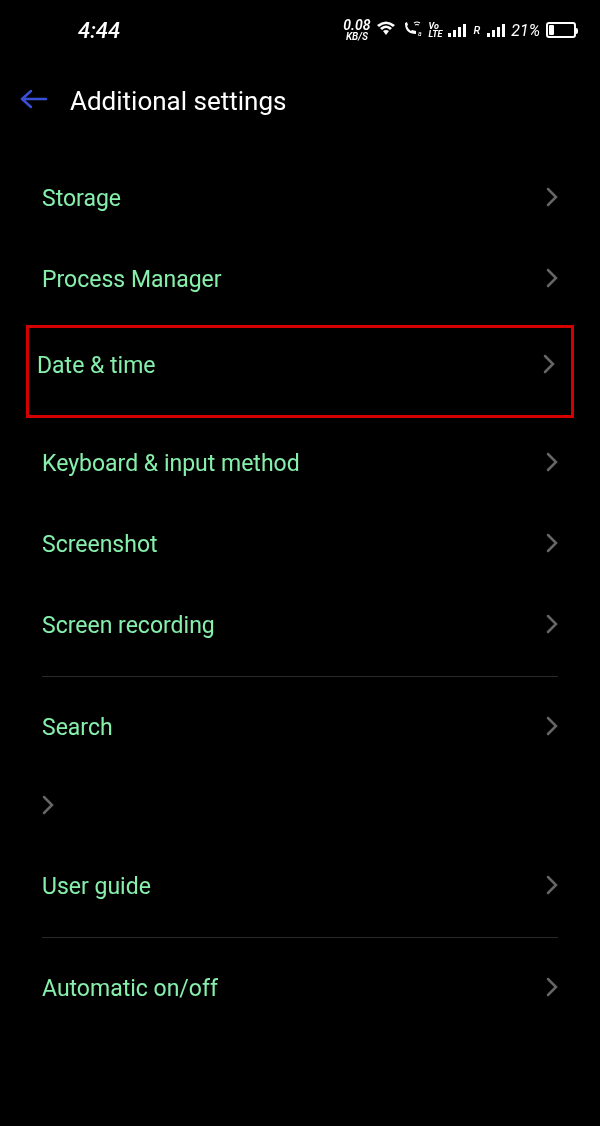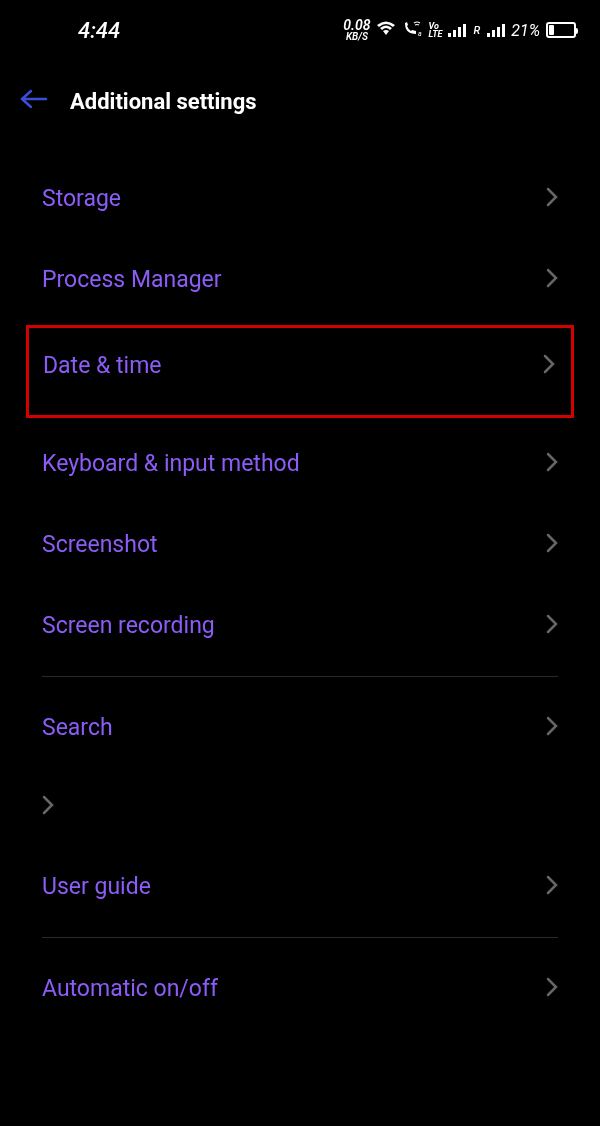--- a/index.html
+++ b/index.html
@@ -101,45 +101,45 @@
       display: flex;
       align-items: center;
       padding: 28px 20px 40px 20px;
       gap: 22px;
     }
     .back-arrow {
       color: #3b4fd6;
       padding: 4px 0;
     }
     .page-title {
-      font-size: 22px;
-      font-weight: 700;
+      font-size: 26px;
+      font-weight: 400;
     }
     .settings-list {
       padding: 0 0;
     }
     .setting-item {
       display: flex;
       justify-content: space-between;
       align-items: center;
       padding: 27px 42px 27px 42px;
       position: relative;
     }
     .setting-label {
       font-size: 23px;
       font-weight: 400;
-      color: #8b5cf6;
+      color: #86efac;
     }
     .chevron {
       color: #666;
     }
     .highlighted {
       border: 3px solid #d40000;
       margin: 5px 26px;
-      padding: 24px 16px 36px 14px;
+      padding: 24px 16px 36px 8px;
     }
     .divider {
       height: 1px;
       background: #2a2a2a;
       margin: 10px 42px;
     }
   </style>
 </head>
 <body>
 

